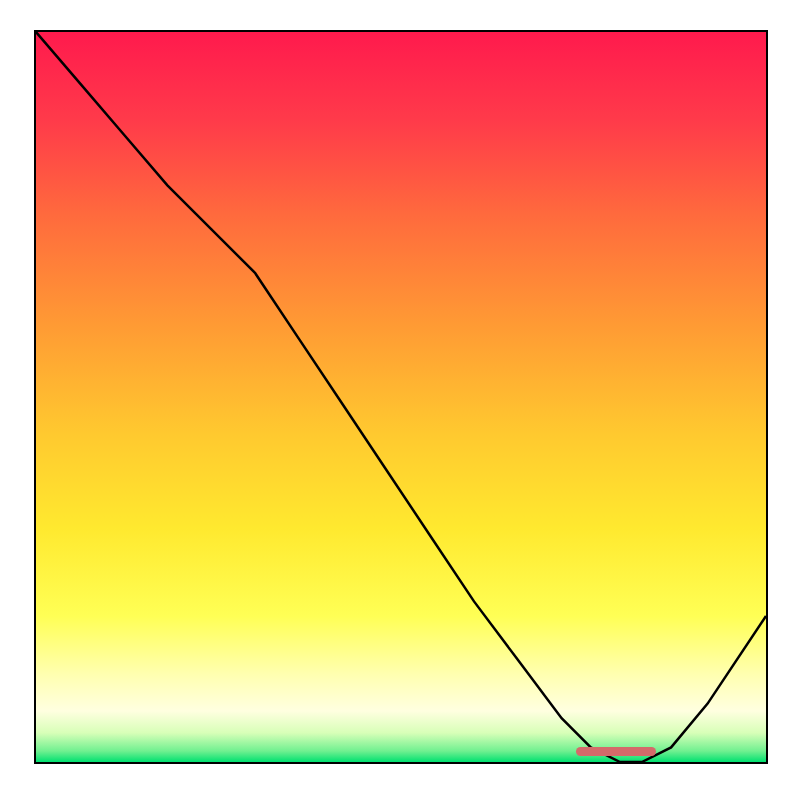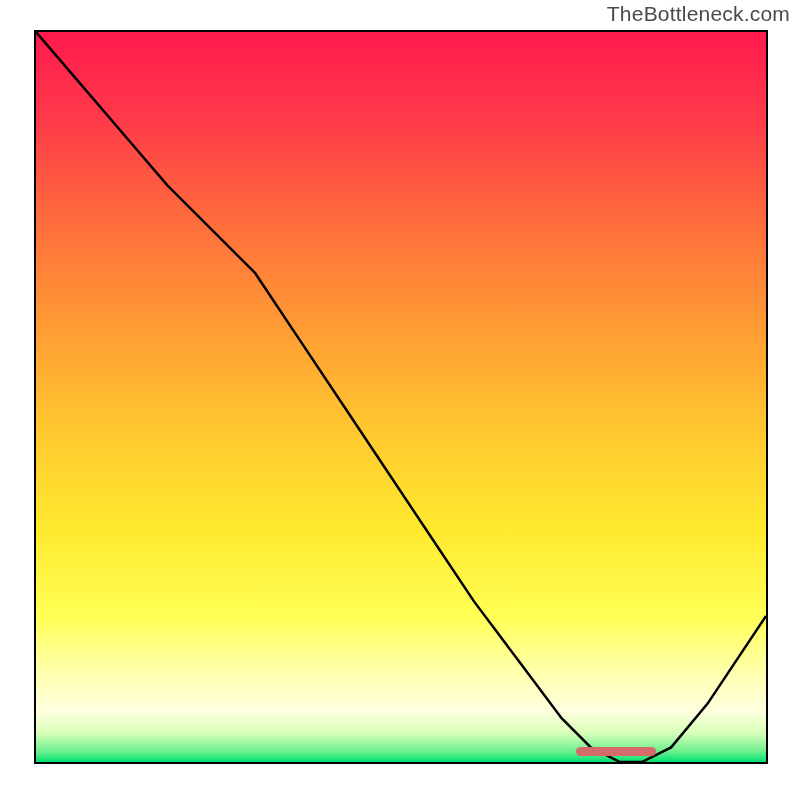--- a/index.html
+++ b/index.html
@@ -51,21 +51,20 @@
     height: 9px;
     background: #d46a6a;
     border-radius: 5px;
   }
 </style>
 </head>
 <body>
 
 <div class="canvas">
 
-  <div class="watermark">TheBottleneck.com</div>
 
   <div class="plot-area">
 
     <svg class="gradient-bg" viewBox="0 0 100 100" preserveAspectRatio="none">
       <defs>
         <linearGradient id="bg-grad" x1="0" y1="0" x2="0" y2="1">
             <stop offset="0.00%" stop-color="#ff1a4d"></stop>
             <stop offset="12.00%" stop-color="#ff3a4a"></stop>
             <stop offset="25.00%" stop-color="#ff6a3d"></stop>
             <stop offset="40.00%" stop-color="#ff9a34"></stop>

